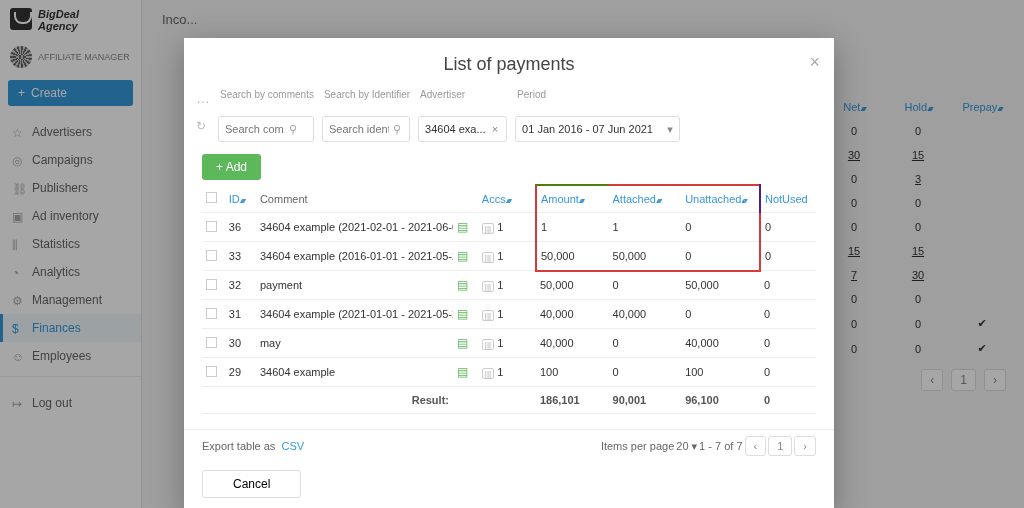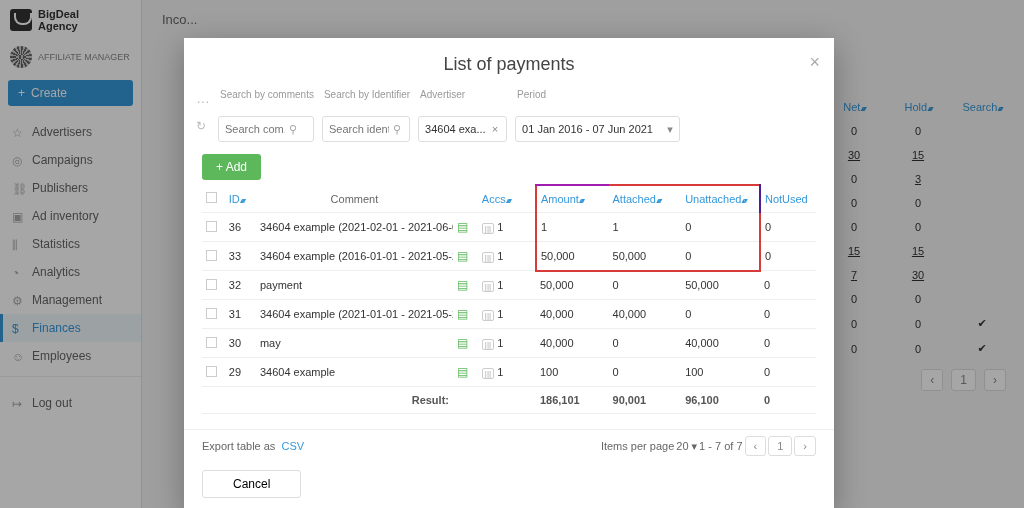--- a/index.html
+++ b/index.html
@@ -1,19 +1,19 @@
 <!DOCTYPE html>
 <html><head>
 <meta charset="utf-8">
 <style>
 * { box-sizing: border-box; margin: 0; padding: 0; }
 body { font-family: Arial, sans-serif; font-size: 12px; color: #333; background: #f5f5f5; width: 1024px; height: 508px; overflow: hidden; position: relative; }
 .bg { position: absolute; inset: 0; display: flex; }
 .sidebar { width: 142px; background: #fff; border-right: 1px solid #e0e0e0; display: flex; flex-direction: column; }
-.logo { display: flex; align-items: center; padding: 8px 10px; gap: 6px; }
+.logo { display: flex; align-items: flex-start; padding: 8px 10px; gap: 6px; font-style: italic; }
 .logo-icon { width: 22px; height: 22px; background: #333; border-radius: 3px; position: relative; }
 .logo-icon::after { content:""; position:absolute; top:4px; left:4px; width:14px; height:10px; border:2px solid #fff; border-top:none; border-radius:0 0 8px 8px; }
 .logo-text { font-size: 11px; line-height: 1.1; font-weight: bold; }
 .aff-mgr { padding: 6px 10px; display: flex; align-items: center; gap: 6px; font-size: 9px; color: #888; }
 .aff-icon { width: 22px; height: 22px; border-radius: 50%; background: repeating-conic-gradient(#666 0 12deg,#ccc 12deg 24deg); }
 .create-btn { margin: 6px 8px; background: #3598db; color: #fff; border: none; border-radius: 3px; padding: 6px 10px; font-size: 12px; display: flex; align-items: center; gap: 6px; cursor: pointer; }
 .nav { list-style: none; margin-top: 6px; }
 .nav li { padding: 7px 12px; font-size: 12px; color: #666; display: flex; align-items: center; gap: 8px; cursor: pointer; }
 .nav li.active { color: #3598db; background: #f0f7fc; border-left: 3px solid #3598db; padding-left: 9px; }
 .nav .ico { width: 12px; height: 12px; display: inline-block; color: #aaa; }
@@ -41,21 +41,21 @@
 .finput .x { color: #888; cursor: pointer; padding: 0 2px; }
 .finput .mag { color: #aaa; }
 .finput .car { color: #888; }
 .add-row { padding: 8px 18px 4px; }
 .add-btn { background: #5db85c; color: #fff; border: none; border-radius: 3px; padding: 6px 14px; font-size: 12px; cursor: pointer; }
 
 .table-wrap { flex: 1; overflow: hidden; padding: 0 18px; }
 table { width: 100%; border-collapse: collapse; table-layout: fixed; }
 th, td { text-align: left; padding: 7px 4px; font-size: 11px; border-bottom: 1px solid #eee; white-space: nowrap; overflow: hidden; }
 th { color: #3598db; font-weight: normal; }
-th.gray { color: #666; text-align: center; }
+th.gray { color: #666; }
 .sortable::after { content: " \25B4\25BE"; font-size: 8px; color: #3598db; letter-spacing: -2px; }
 .cb { width: 11px; height: 11px; border: 1px solid #ccc; display: inline-block; }
 tr.hl td { border-top: 2px solid #d83a3a; border-bottom: 2px solid #d83a3a; }
 tr.hl td:first-child { border-left: 2px solid #d83a3a; }
 .redcol { border-left: 2px solid #d83a3a; }
 .redcol-r { border-right: 2px solid #4c1d95; }
 .list-ico { color: #5db85c; font-size: 12px; }
 .accs-ico { color: #aaa; border: 1px solid #ccc; padding: 0 2px; font-size: 8px; border-radius: 2px; }
 .result td { font-weight: bold; color: #555; }
 .footer { display: flex; justify-content: space-between; align-items: center; padding: 6px 18px; border-top: 1px solid #eee; font-size: 11px; color: #666; }
@@ -133,21 +133,21 @@
   </div>
   <div class="main-bg">
     <div class="bg-tabs">
       <span>Inco...</span>
     </div>
     <div class="bgtable" id="bgtable">
         <div class="bg-thead">
           <span class="bg-th sortable">ittached</span>
           <span class="bg-th sortable">Net</span>
           <span class="bg-th sortable">Hold</span>
-          <span class="bg-th sortable">Search</span>
+          <span class="bg-th sortable">Prepay</span>
         </div>
         <div class="bg-row">
           <span class="bg-cell u">90 100</span>
           <span class="bg-cell ">0</span>
           <span class="bg-cell ">0</span>
           <span class="bg-cell ">&nbsp;</span>
         </div>
         <div class="bg-row">
           <span class="bg-cell ">0</span>
           <span class="bg-cell u">30</span>
@@ -263,21 +263,21 @@
           <col style="width:76px">
           <col style="width:54px">
       </colgroup>
       <thead>
           <tr>
         <th><span class="cb"></span></th>
         <th class="sortable">ID</th>
         <th class="gray">Comment</th>
         <th></th>
         <th class="sortable">Accs</th>
-        <th class="sortable redcol" style="border-top:2px solid #a21caf">Amount</th>
+        <th class="sortable redcol" style="border-top:2px solid #4d7c0f">Amount</th>
         <th class="sortable" style="border-top:2px solid #d83a3a">Attached</th>
         <th class="sortable redcol-r" style="border-top:2px solid #d83a3a">Unattached</th>
         <th>NotUsed</th>
       </tr>
         </thead>
       <tbody id="tbody">
           <tr>
             <td><span class="cb"></span></td>
             <td>36</td>
             <td>34604 example (2021-02-01 - 2021-06-01)</td>

